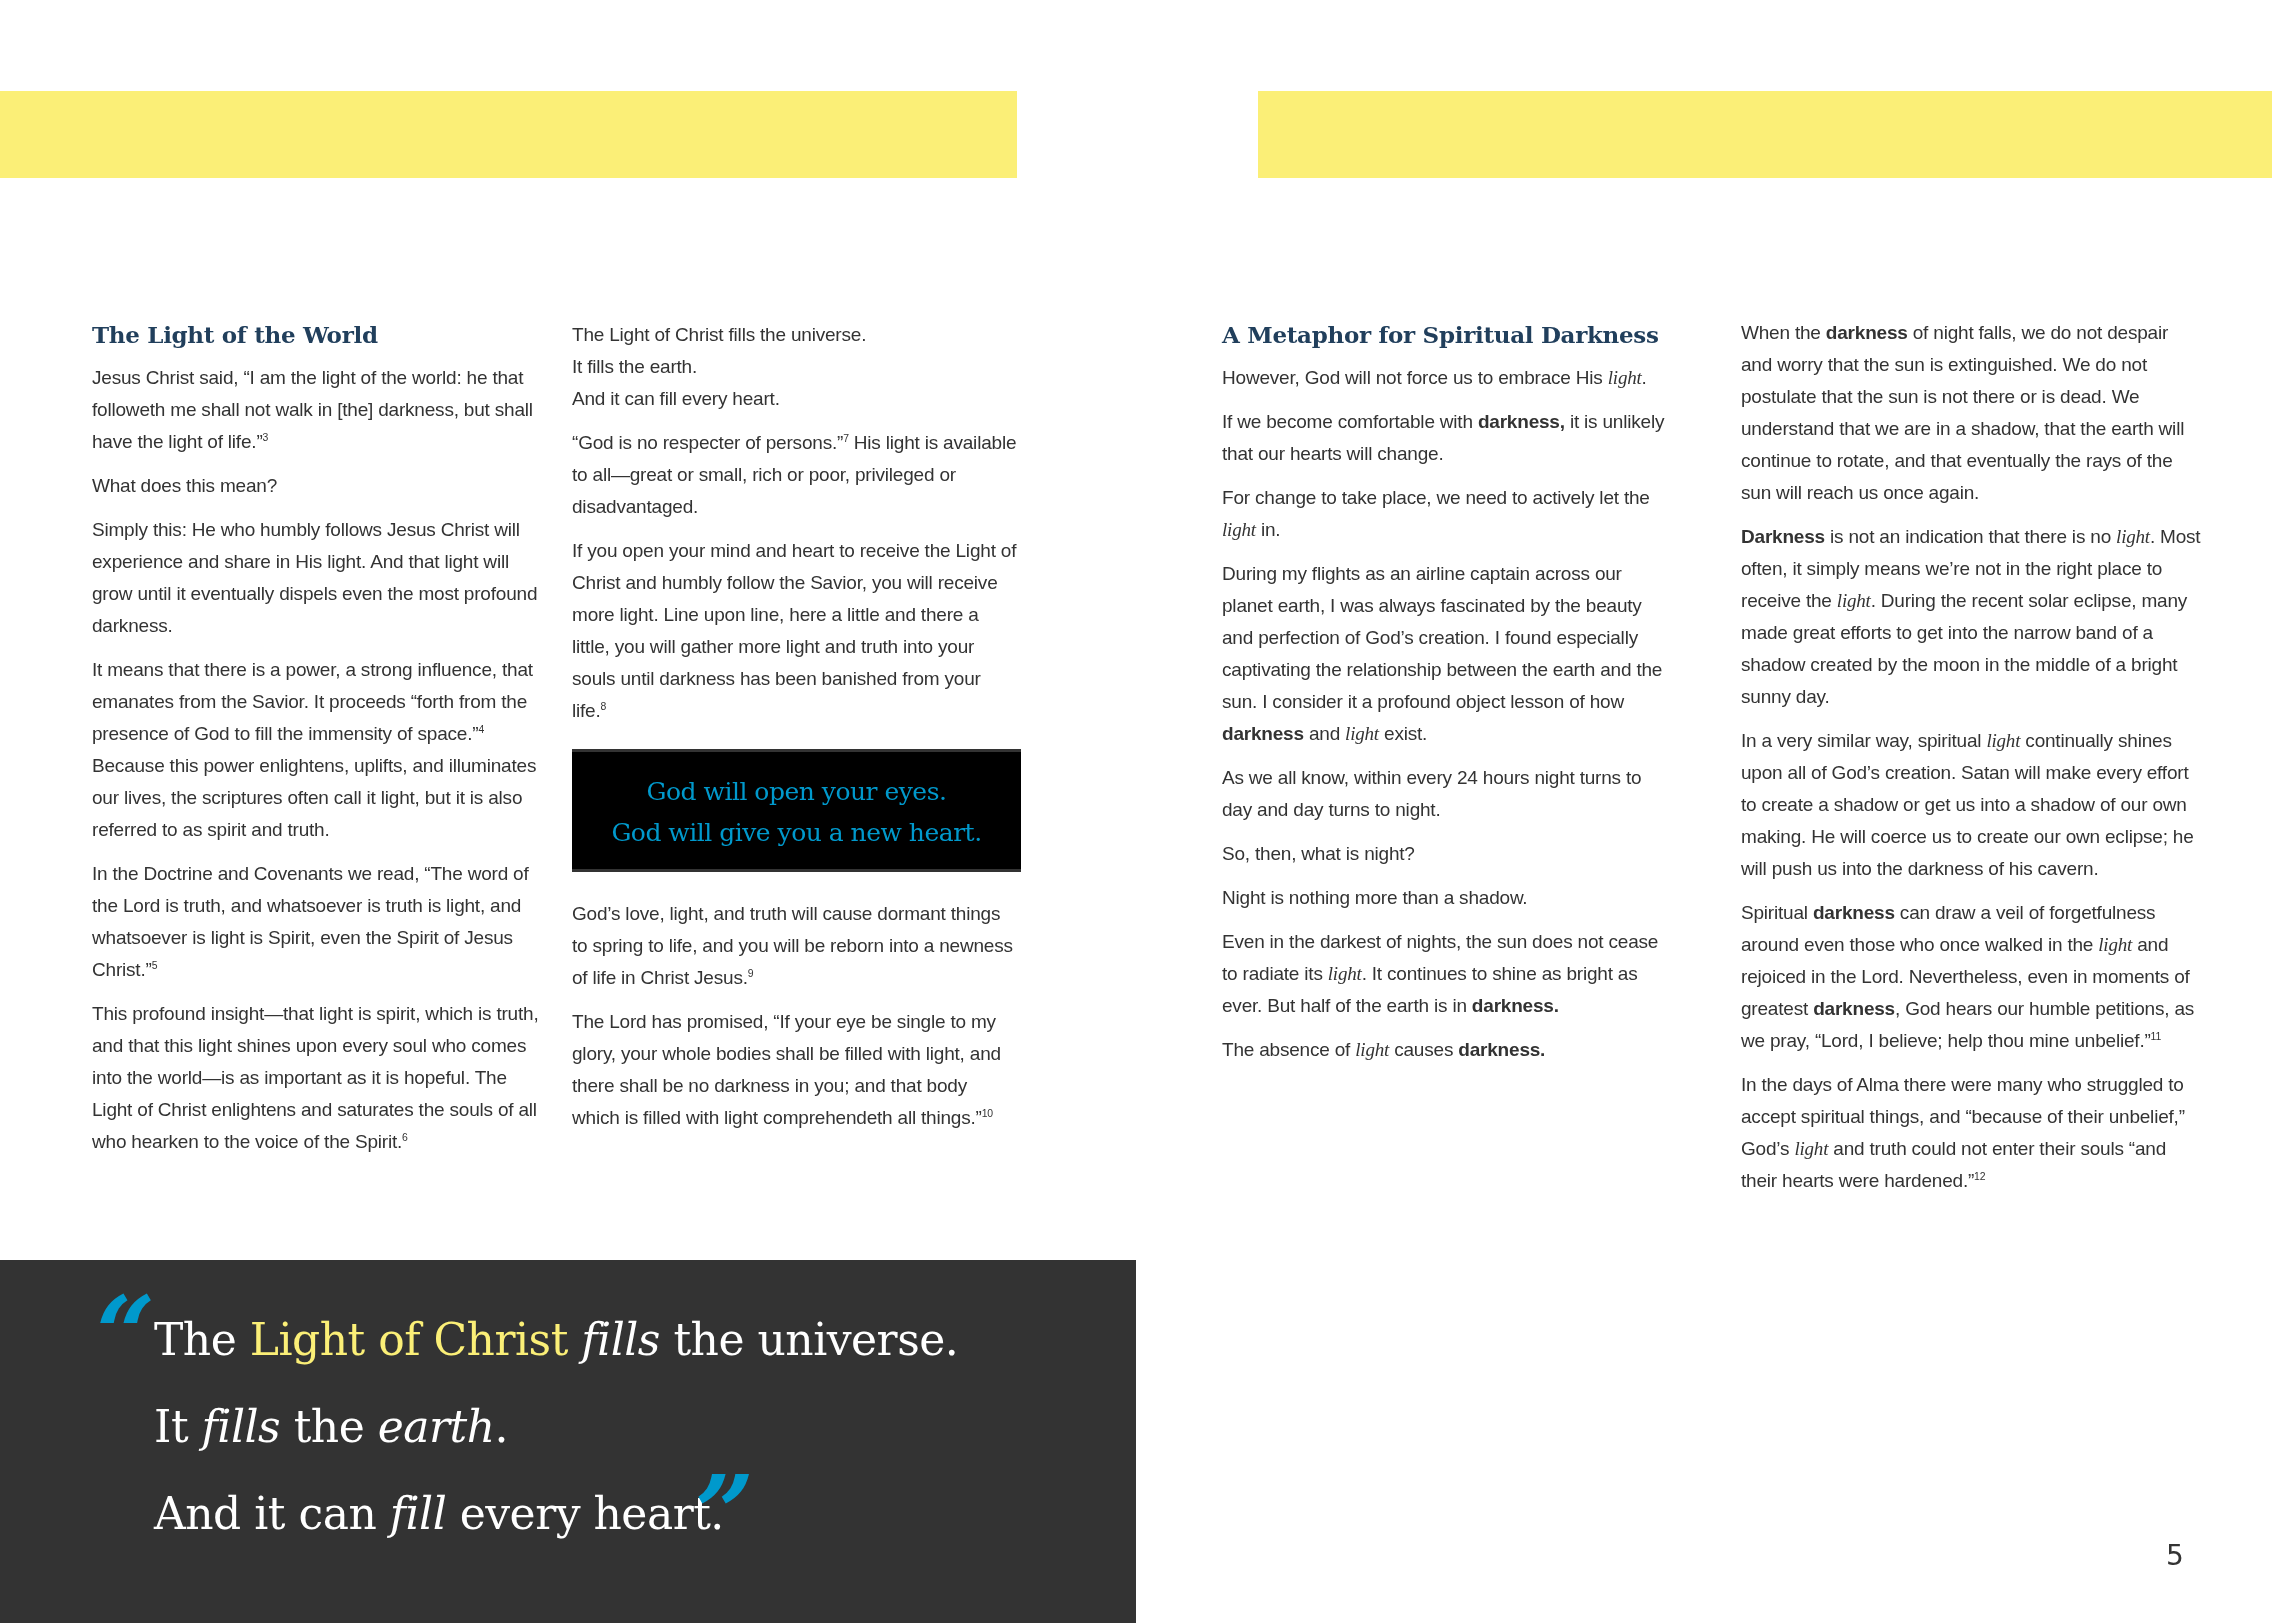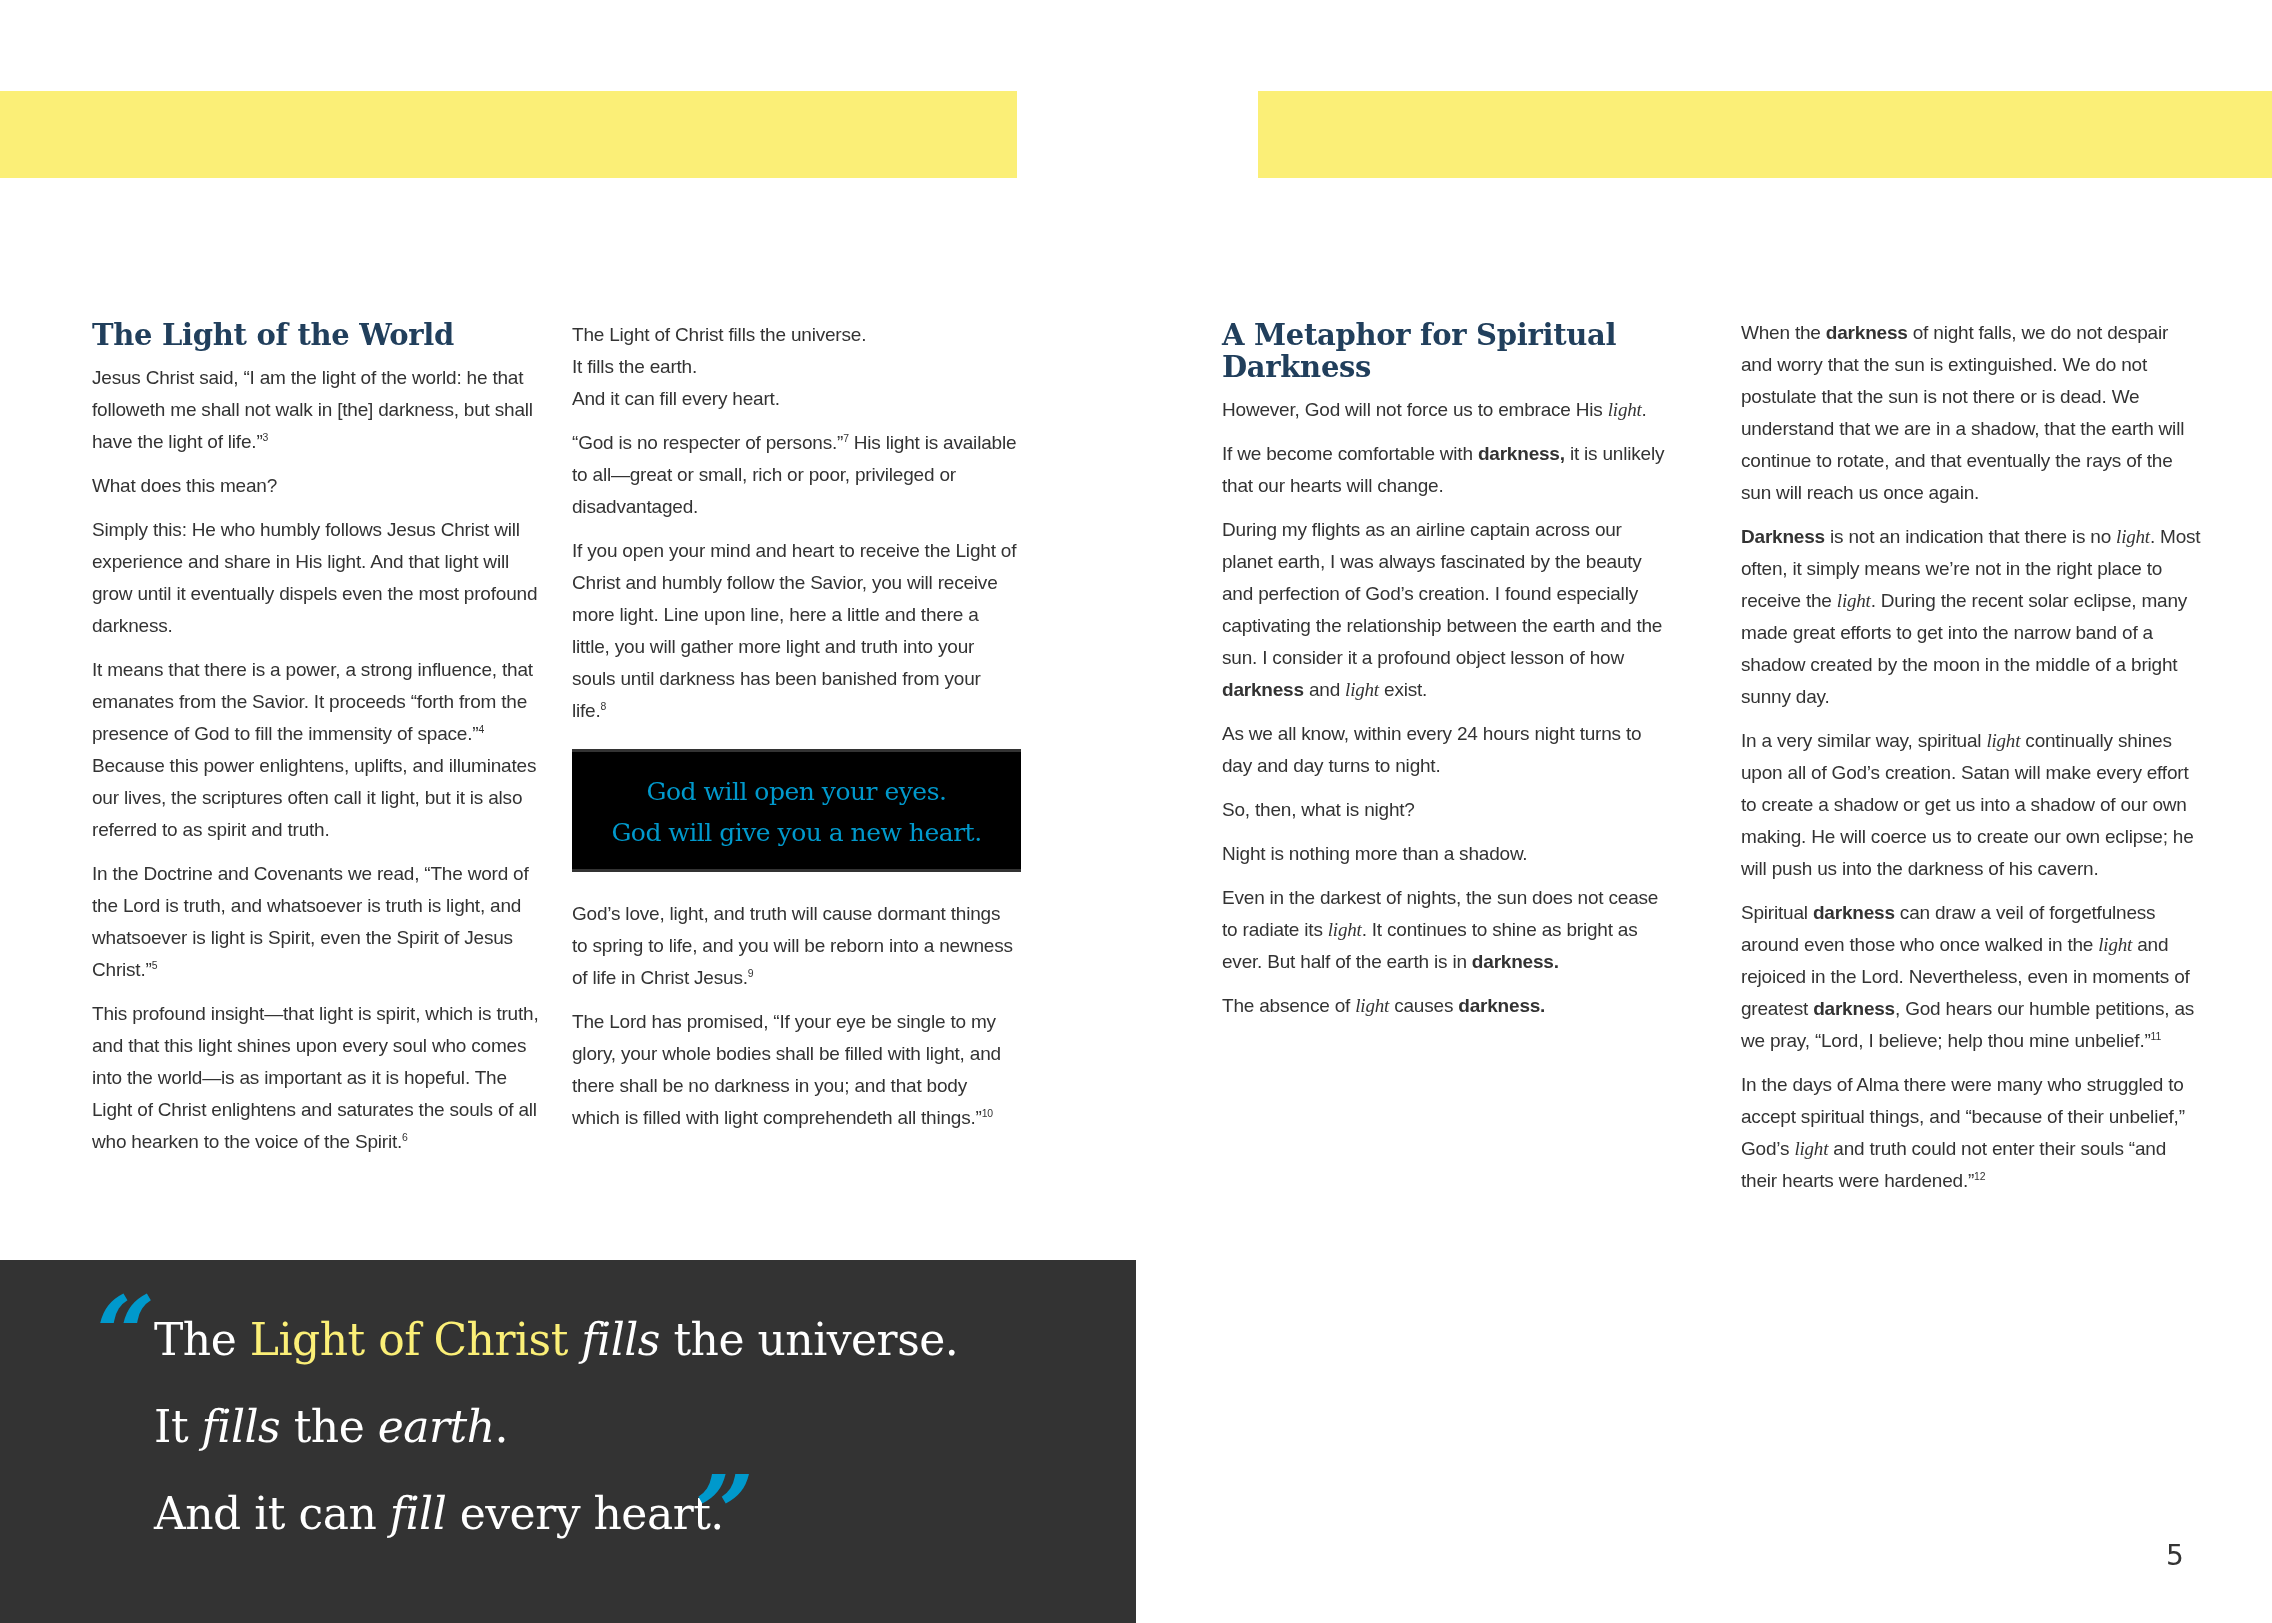--- a/index.html
+++ b/index.html
@@ -9,21 +9,21 @@
     font-family: "Liberation Sans", "DejaVu Sans", sans-serif;
   }
   .band { position: absolute; top: 91px; height: 87px; background: #FBEF77; }
   .band.left { left: 0; width: 1017px; }
   .band.right { left: 1258px; width: 1015px; }
 
   .col { position: absolute; font-size: 19px; line-height: 32px; letter-spacing: -0.2px; }
   .col p { margin: 0 4px 12px 0; }
   .col .heading {
     font-family: "DejaVu Serif", "Liberation Serif", serif; font-weight: bold;
-    color: #213F5C; font-size: 29px; line-height: 32px; margin: 0 0 10.8px 0;
+    color: #213F5C; font-size: 23px; line-height: 32px; margin: 0 0 10.8px 0;
     letter-spacing: -0.3px;
   }
   .col .stanza p { margin: 0; }
   .col .stanza { margin-bottom: 12px; }
   sup { font-size: 0.55em; line-height: 0; vertical-align: super; }
   .it { font-family: "Liberation Serif", "DejaVu Serif", serif; font-style: italic; }
   .bd { font-weight: bold; }
 
   #col-l1 { left: 92px; top: 319px; width: 455px; }
   #col-l2 { left: 572px; top: 319px; width: 449px; }
@@ -101,20 +101,21 @@
   <div class="line"><span>The </span><span class="hl">Light of Christ</span><span> </span><span class="it">fills</span><span> the universe.</span></div>
   <div class="line"><span>It </span><span class="it">fills</span><span> the </span><span class="it">earth</span><span>.</span></div>
   <div class="line"><span>And it can </span><span class="it">fill</span><span> every heart.</span></div>
 </div>
 <div class="qmark close">”</div>
 
 <div class="col" id="col-r1">
   <h2 class="heading">A Metaphor for Spiritual Darkness</h2>
   <p><span>However, God will not force us to embrace His </span><span class="it">light</span><span>.</span></p>
   <p><span>If we become comfortable with </span><span class="bd">darkness,</span><span> it is unlikely that our hearts will change.</span></p>
+  <p><span>For change to take place, we need to actively let the </span><span class="it">light</span><span> in.</span></p>
   <p><span>During my flights as an airline captain across our planet earth, I was always fascinated by the beauty and perfection of God’s creation. I found especially captivating the relationship between the earth and the sun. I consider it a profound object lesson of how </span><span class="bd">darkness</span><span> and </span><span class="it">light</span><span> exist.</span></p>
   <p>As we all know, within every 24 hours night turns to day and day turns to night.</p>
   <p>So, then, what is night?</p>
   <p>Night is nothing more than a shadow.</p>
   <p><span>Even in the darkest of nights, the sun does not cease to radiate its </span><span class="it">light</span><span>. It continues to shine as bright as ever. But half of the earth is in </span><span class="bd">darkness.</span></p>
   <p><span>The absence of </span><span class="it">light</span><span> causes </span><span class="bd">darkness.</span></p>
 </div>
 
 <div class="col" id="col-r2">
   <p><span>When the </span><span class="bd">darkness</span><span> of night falls, we do not despair and worry that the sun is extinguished. We do not postulate that the sun is not there or is dead. We understand that we are in a shadow, that the earth will continue to rotate, and that eventually the rays of the sun will reach us once again.</span></p>

